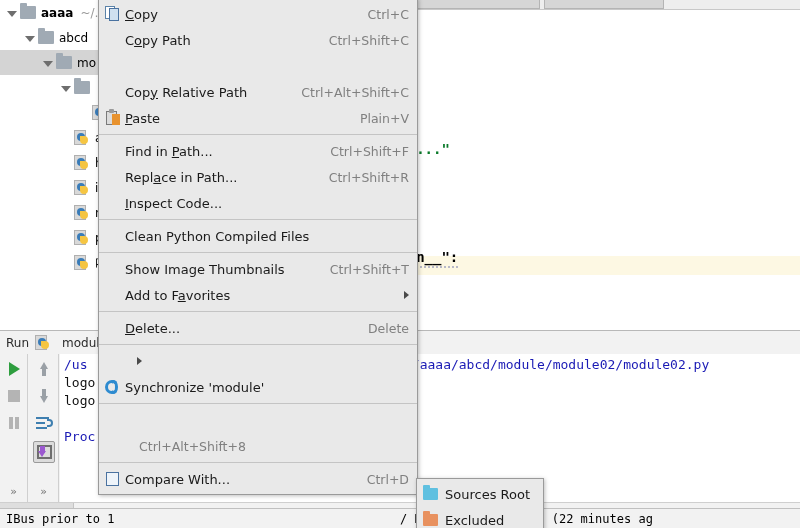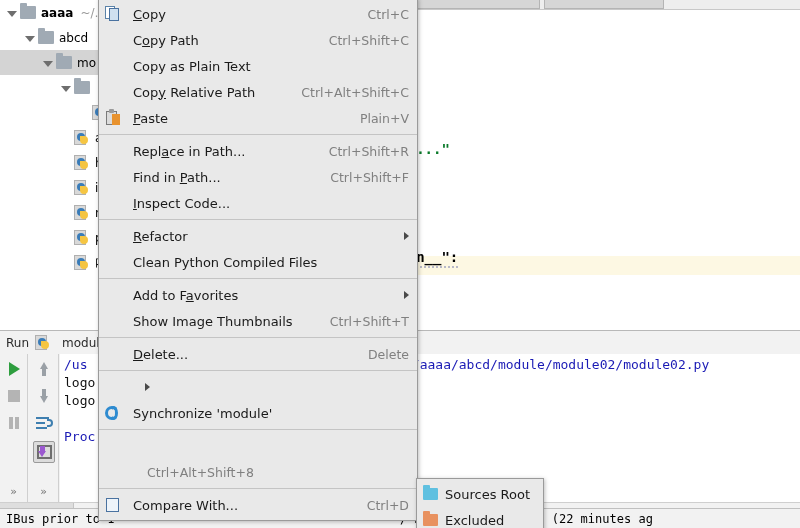--- a/index.html
+++ b/index.html
@@ -185,21 +185,20 @@
   .ctx-menu {
     position: absolute; left: 98px; top: -2px; width: 320px;
     background: #e9e9e9; border: 1px solid #9a9a9a;
     box-shadow: 1px 1px 4px rgba(0,0,0,0.25);
     padding: 2px 0; z-index: 50;
   }
   .mi {
     position: relative; height: 26px; display: flex; align-items: center;
     padding: 0 8px 0 4px; font-size: 13px; color: #1a1a1a;
     font-family: "DejaVu Sans", sans-serif;
-    gap: 8px;
   }
   .mi-ico { width: 20px; flex: 0 0 auto; height: 18px; position: relative; margin-right: 2px; }
   .mi-label { flex: 1 1 auto; white-space: nowrap; }
   .mi-label u { text-decoration: underline; }
   .mi-accel { color: #808080; font-size: 12.5px; white-space: nowrap; margin-left: 14px; }
   .mi-sub {
     width: 0; height: 0; margin-left: 12px;
     border-left: 5px solid #4a4a4a; border-top: 4px solid transparent; border-bottom: 4px solid transparent;
   }
   .msep { height: 1px; background: #c4c4c4; margin: 3px 0; }
@@ -443,71 +442,65 @@
           <span class="mi-label"><u>C</u>opy</span>
           <span class="mi-accel">Ctrl+C</span>
         </div>
         <div class="mi">
           <span class="mi-ico "></span>
           <span class="mi-label">C<u>o</u>py Path</span>
           <span class="mi-accel">Ctrl+Shift+C</span>
         </div>
         <div class="mi">
           <span class="mi-ico "></span>
-          <span class="mi-label">Copy as Plain Text</span>
         </div>
         <div class="mi">
           <span class="mi-ico "></span>
           <span class="mi-label">Cop<u>y</u> Relative Path</span>
           <span class="mi-accel">Ctrl+Alt+Shift+C</span>
         </div>
         <div class="mi">
           <span class="mi-ico ic-paste">
             <span class="cb"></span>
             <span class="clip"></span>
             <span class="pg"></span>
           </span>
           <span class="mi-label"><u>P</u>aste</span>
           <span class="mi-accel">Plain+V</span>
         </div>
         <div class="msep"></div>
         <div class="mi">
           <span class="mi-ico "></span>
+          <span class="mi-label">Find in <u>P</u>ath...</span>
+          <span class="mi-accel">Ctrl+Shift+F</span>
+        </div>
+        <div class="mi">
+          <span class="mi-ico "></span>
           <span class="mi-label">Repl<u>a</u>ce in Path...</span>
           <span class="mi-accel">Ctrl+Shift+R</span>
         </div>
         <div class="mi">
           <span class="mi-ico "></span>
-          <span class="mi-label">Find in <u>P</u>ath...</span>
-          <span class="mi-accel">Ctrl+Shift+F</span>
-        </div>
-        <div class="mi">
-          <span class="mi-ico "></span>
           <span class="mi-label"><u>I</u>nspect Code...</span>
         </div>
         <div class="msep"></div>
         <div class="mi">
           <span class="mi-ico "></span>
-          <span class="mi-label"><u>R</u>efactor</span>
-          <span class="mi-sub"></span>
-        </div>
-        <div class="mi">
-          <span class="mi-ico "></span>
           <span class="mi-label">Clean Python Compiled Files</span>
         </div>
         <div class="msep"></div>
+        <div class="mi">
+          <span class="mi-ico "></span>
+          <span class="mi-label">Show Image Thumbnails</span>
+          <span class="mi-accel">Ctrl+Shift+T</span>
+        </div>
         <div class="mi">
           <span class="mi-ico "></span>
           <span class="mi-label">Add to F<u>a</u>vorites</span>
           <span class="mi-sub"></span>
-        </div>
-        <div class="mi">
-          <span class="mi-ico "></span>
-          <span class="mi-label">Show Image Thumbnails</span>
-          <span class="mi-accel">Ctrl+Shift+T</span>
         </div>
         <div class="msep"></div>
         <div class="mi">
           <span class="mi-ico "></span>
           <span class="mi-label"><u>D</u>elete...</span>
           <span class="mi-accel">Delete</span>
         </div>
         <div class="msep"></div>
         <div class="mi">
           <span class="mi-ico "></span>

